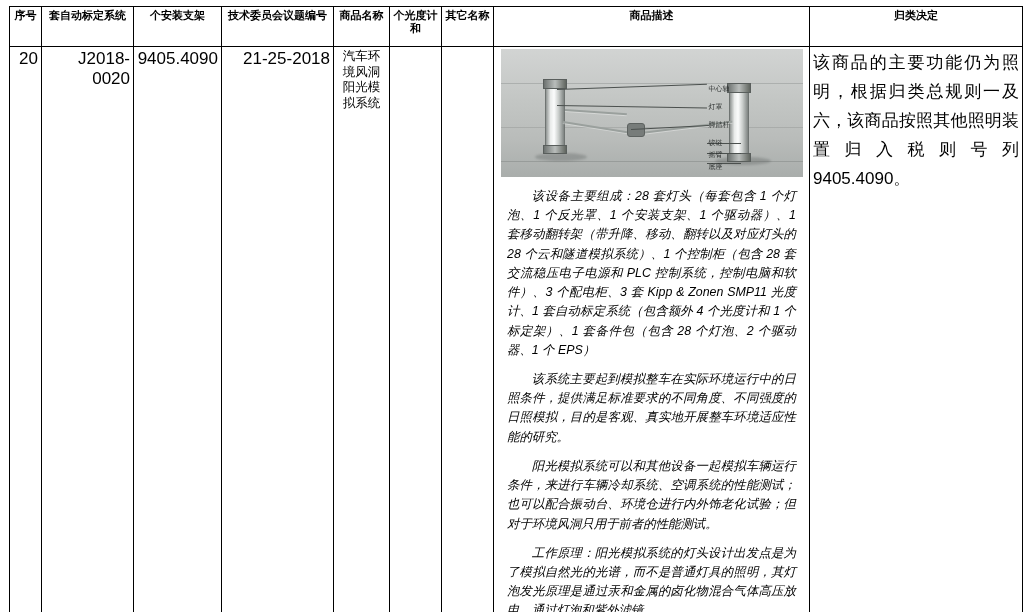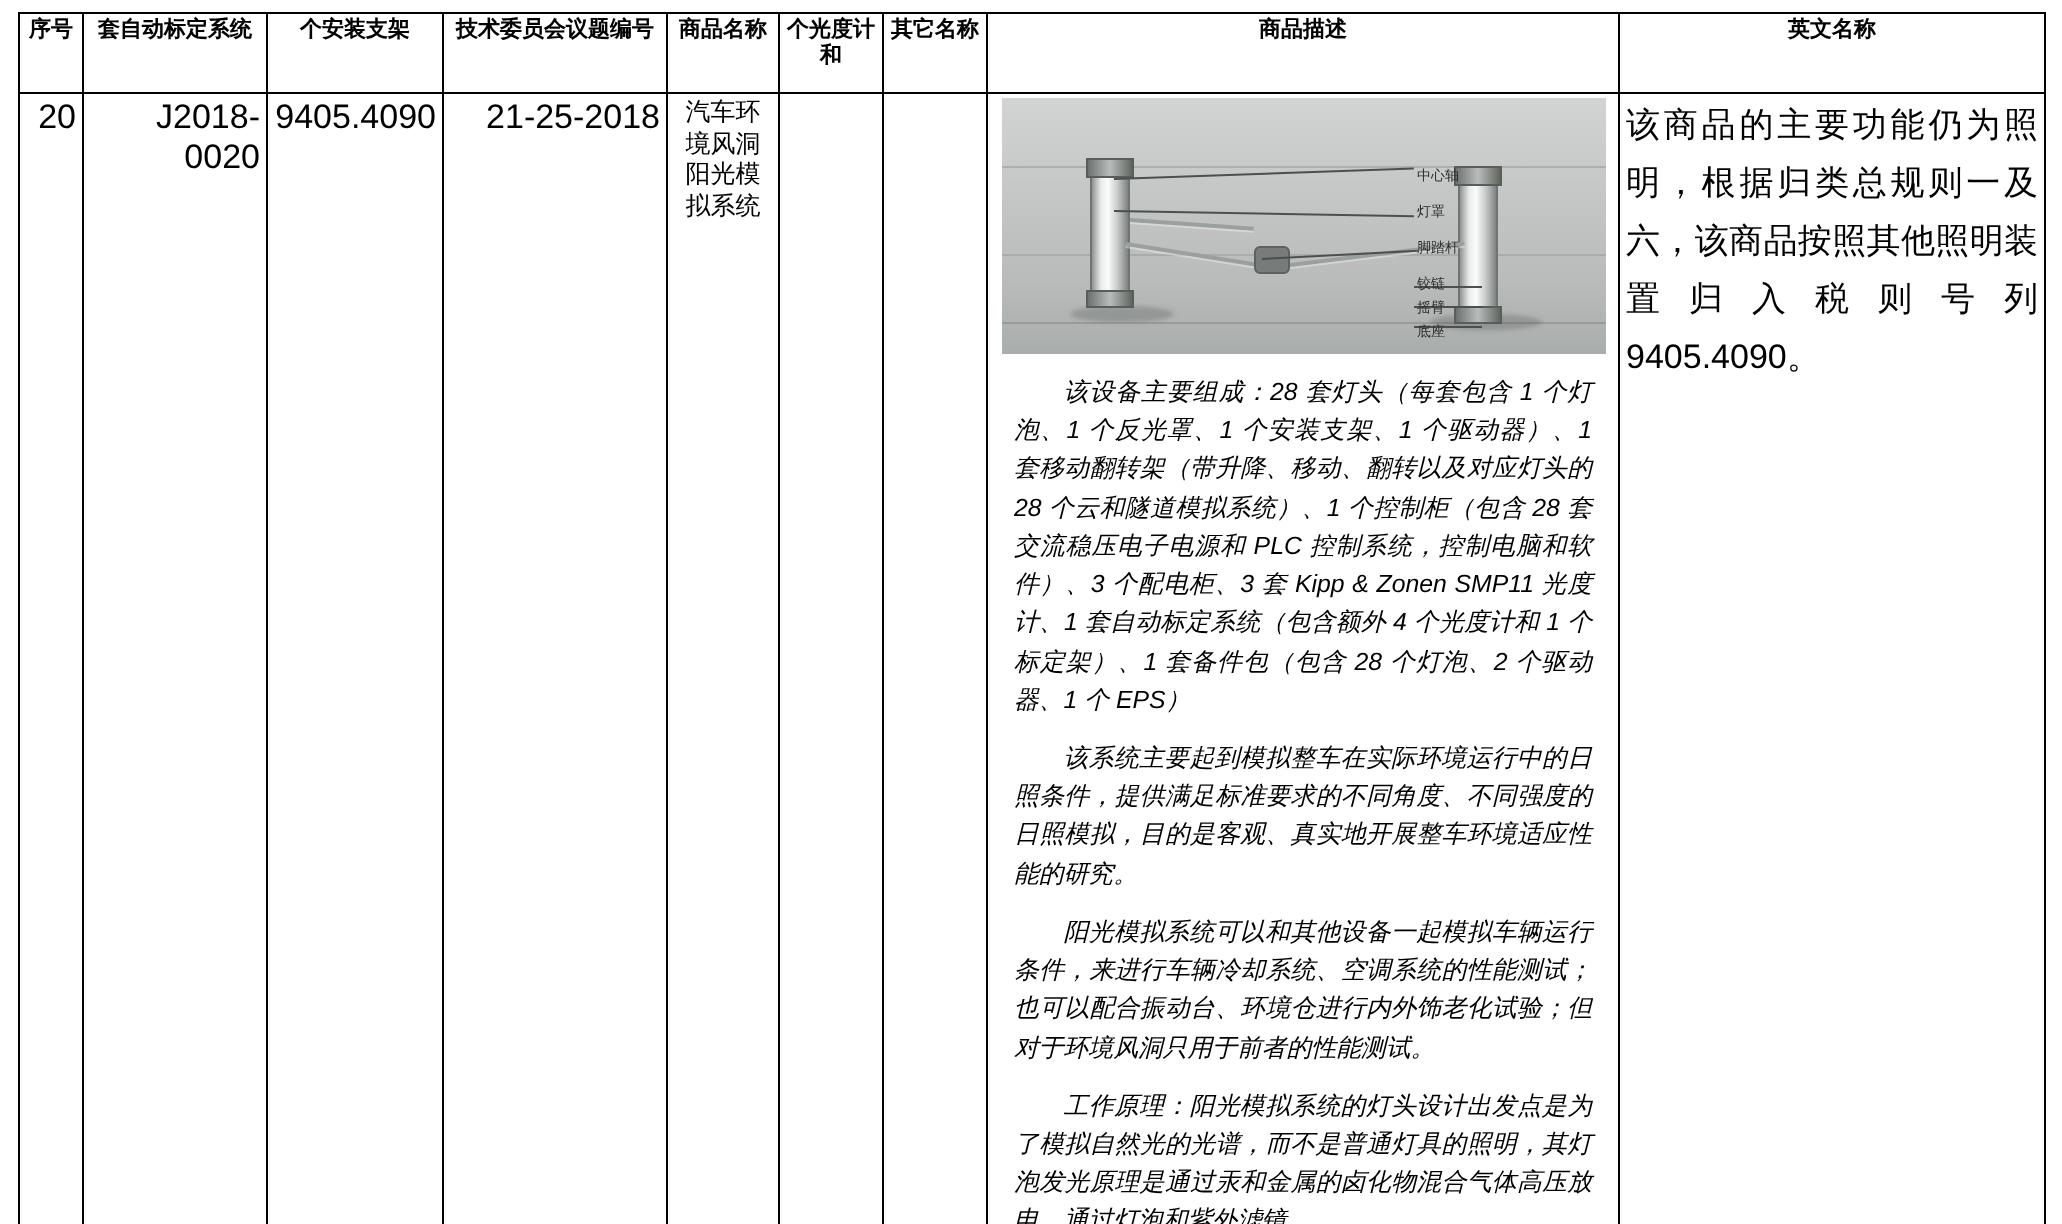--- a/index.html
+++ b/index.html
@@ -169,21 +169,21 @@
     <thead>
       <tr>
         <th>序号</th>
         <th>套自动标定系统</th>
         <th>个安装支架</th>
         <th>技术委员会议题编号</th>
         <th>商品名称</th>
         <th>个光度计和</th>
         <th>其它名称</th>
         <th>商品描述</th>
-        <th>英文名称</th>
+        <th>归类决定</th>
       </tr>
     </thead>
     <tbody>
       <tr>
         <td class="cell-center">20</td>
         <td class="cell-center">J2018-0020</td>
         <td class="cell-center">9405.4090</td>
         <td class="cell-center">21-25-2018</td>
         <td class="cell-vertical-name">汽车环境风洞阳光模拟系统</td>
         <td class="cell-center"></td>

